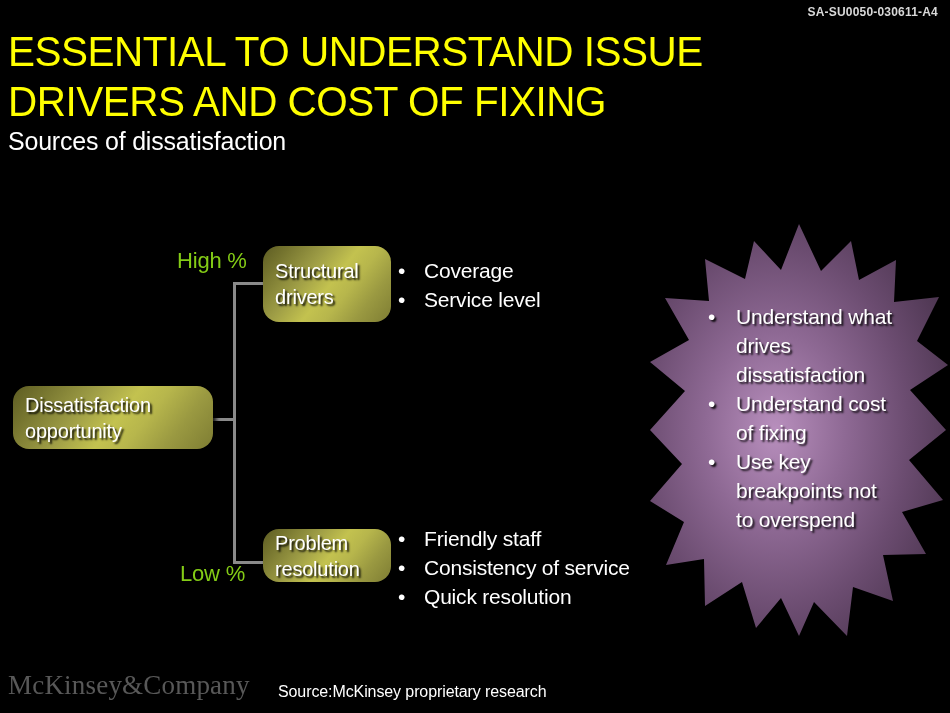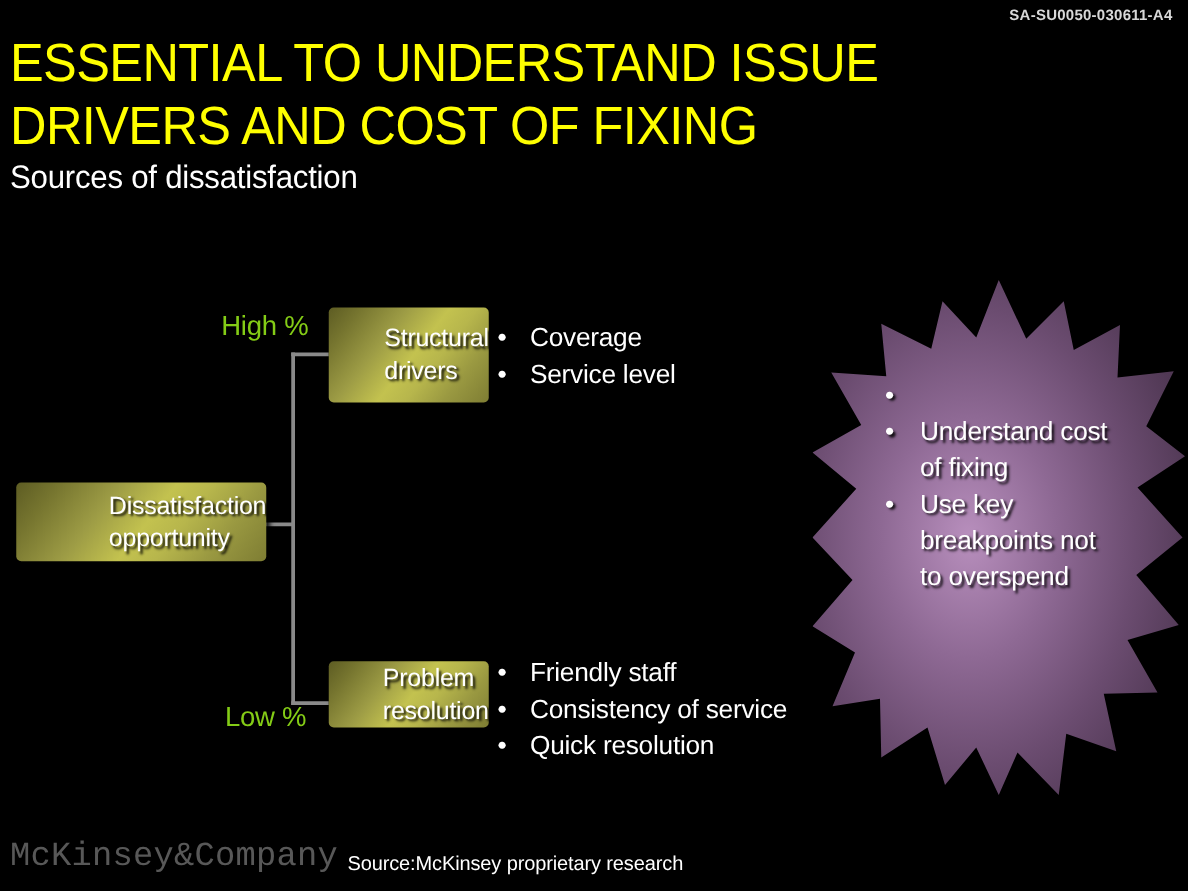--- a/index.html
+++ b/index.html
@@ -54,35 +54,34 @@
     font-size: 26px;
     line-height: 32px;
     letter-spacing: -0.2px;
     transform: scaleX(0.96);
     transform-origin: left top;
   }
 
   
   .gold-box {
     position: absolute;
-    border-radius: 4px;
+    border-radius: 16px;
     background: linear-gradient(128deg,
                 #5d5c23 0%,
                 #76752f 14%,
                 #9d9c45 34%,
                 #c3c24f 52%,
                 #b7b64c 64%,
                 #9a9941 80%,
                 #7e7d33 100%);
     box-shadow: 3px 3px 4px rgba(0,0,0,0.85);
     box-sizing: border-box;
     display: flex;
     flex-direction: column;
     justify-content: center;
-    align-items: flex-end;
   }
   .gold-box .gb-text {
     color: #ffffff;
     font-size: 20px;
     line-height: 26px;
     padding-left: 12px;
     text-shadow: 2px 2px 2px rgba(0,0,0,0.9);
     white-space: pre-line;
     letter-spacing: -0.2px;
   }
@@ -184,21 +183,21 @@
   .star-content .btxt {
     text-shadow: 2px 2px 2px rgba(0,0,0,0.85);
     letter-spacing: -0.2px;
   }
 
   
   .logo {
     position: absolute;
     left: 8px;
     bottom: 12px;
-    font-family: Liberation Mono, monospace;
+    font-family: Liberation Serif, serif;
     font-size: 27px;
     color: #585858;
     letter-spacing: 0.2px;
   }
   .source {
     position: absolute;
     left: 278px;
     bottom: 12px;
     color: #ffffff;
     font-size: 16px;
@@ -272,20 +271,21 @@
           <stop offset="38%" stop-color="#8e6994"></stop>
           <stop offset="72%" stop-color="#6b4c70"></stop>
           <stop offset="100%" stop-color="#503854"></stop>
         </radialGradient>
       </defs>
       <polygon points="149,0 171,47 201,17 209,56 246,36 244,78 289,73 267,117 298,141 260,166 296,206 259,236 293,276 252,288 276,330 233,331 243,377 203,363 197,412 164,378 149,412 131,374 106,404 92,358 55,382 54,335 16,341 34,298 0,277 32,240 0,206 35,167 0,138 39,116 15,74 59,77 55,35 95,55 104,17 131,46" fill="url(#starGrad)"></polygon>
     </svg>
     <div class="star-content">
       <div class="bullet-row">
         <span class="dot">•</span>
+        <span class="btxt">Understand what drives dissatisfaction</span>
       </div>
       <div class="bullet-row">
         <span class="dot">•</span>
         <span class="btxt">Understand cost of fixing</span>
       </div>
       <div class="bullet-row">
         <span class="dot">•</span>
         <span class="btxt">Use key breakpoints not to overspend</span>
       </div>
     </div>

